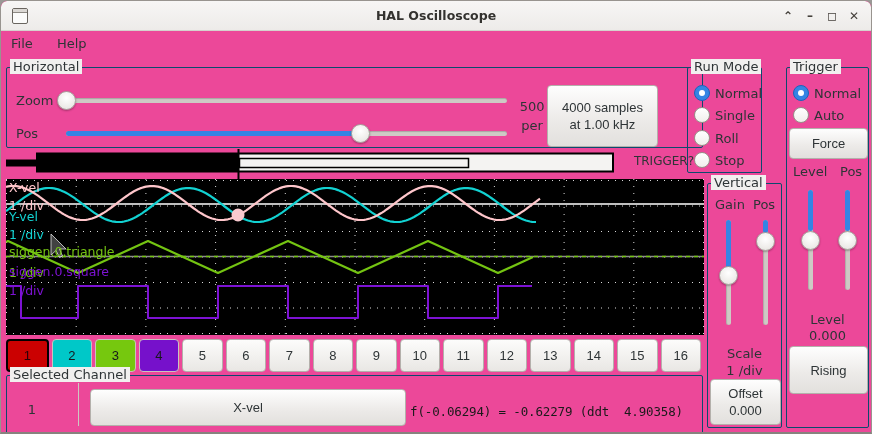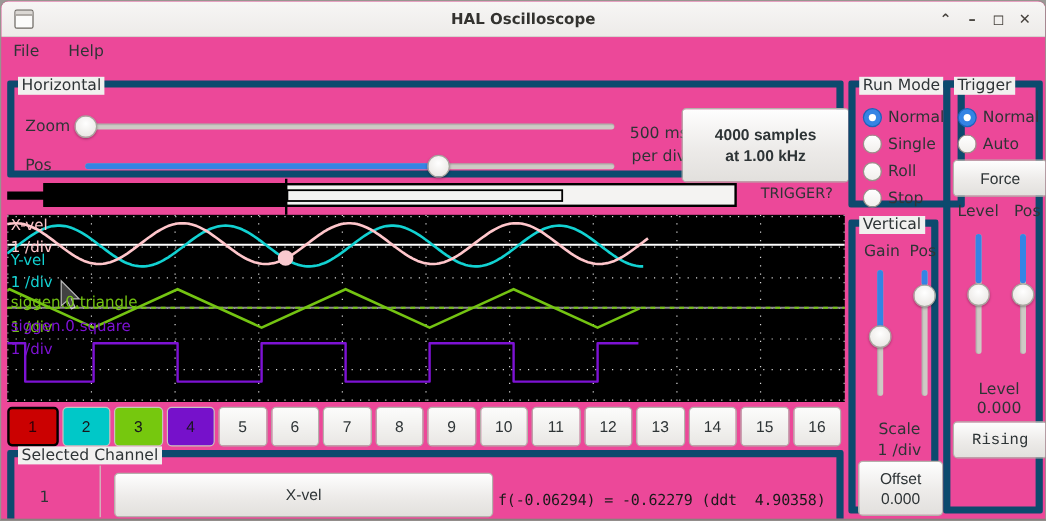--- a/index.html
+++ b/index.html
@@ -10,21 +10,21 @@
   #titlebar{position:absolute;left:0;top:0;right:0;height:30px;background:linear-gradient(#f7f6f5,#edebe9);border-bottom:1px solid #d5d2ce;border-radius:6px 6px 0 0;}
   #title{position:absolute;left:0;right:0;top:7px;text-align:center;font-weight:bold;font-size:12.5px;color:#33322f;}
   .win-icon{position:absolute;left:11px;top:7px;width:16px;height:16px;border:1px solid #69655f;background:#fbfbfa;border-radius:2px;}
   .win-icon i{display:block;height:4px;background:#dbd8d4;border-bottom:1px solid #8d8983;}
   .winctl{position:absolute;top:0;right:6px;height:30px;display:flex;align-items:center;}
   .winctl span{width:22px;text-align:center;font-size:12px;font-weight:bold;color:#45413c;cursor:default;}
   
   #menubar{position:absolute;top:30px;left:0;right:0;height:28px;}
   .menu-item{display:inline-block;padding:5px 10px 6px 10px;font-size:13px;}
   
-  .frame{position:absolute;border:6px solid #0c4a6e;border-radius:2px;}
+  .frame{position:absolute;border:1px solid #0c4a6e;border-radius:2px;}
   .frame-label{position:absolute;top:-9px;left:3px;background:#f1f0ef;padding:0 3px;font-size:13px;white-space:nowrap;}
   .lbl{position:absolute;font-size:13px;white-space:nowrap;}
   .btn{position:absolute;background:linear-gradient(#fefefe,#edebe9 55%,#e2e0dd);border:1px solid #b4b0ab;border-radius:4px;color:#2e3436;font-size:13px;display:flex;align-items:center;justify-content:center;flex-direction:column;line-height:17px;cursor:default;}
   .radio{position:absolute;width:16px;height:16px;border-radius:50%;background:linear-gradient(#ffffff,#f1efec);border:1px solid #98938a;}
   .radio.sel{background:#3584e4;border-color:#1c63ba;}
   .radio.sel::after{content:"";position:absolute;left:4px;top:4px;width:6px;height:6px;background:#fff;border-radius:50%;}
   .htrack{position:absolute;height:5px;background:#cecac5;border-radius:2.5px;box-shadow:inset 0 1px 1px rgba(0,0,0,.18);}
   .hfill{position:absolute;height:5px;background:#3584e4;border-radius:2.5px;}
   .vtrack{position:absolute;width:5px;background:#cecac5;border-radius:2.5px;box-shadow:inset 1px 0 1px rgba(0,0,0,.15);}
   .vfill{position:absolute;width:5px;background:#3584e4;border-radius:2.5px;}
@@ -73,21 +73,21 @@
     <div class="htrack" style="left:52px;top:30px;width:448px;"></div>
     <div class="handle" style="left:50px;top:23px;"></div>
     <span class="lbl" style="left:9px;top:58px;">Pos</span>
     <div class="htrack" style="left:59px;top:63px;width:441px;"></div>
     <div class="hfill" style="left:59px;top:63px;width:295px;"></div>
     <div class="handle" style="left:344px;top:56px;"></div>
     <div class="lbl" style="left:509px;top:29px;width:56px;text-align:center;line-height:19px;">
       <div>500 ms</div>
       <div>per div</div>
     </div>
-    <button class="btn" style="left:556px;top:17px;width:140px;height:62px;font-weight:bold;">
+    <button class="btn" style="left:540px;top:17px;width:111px;height:62px;">
       <div>4000 samples</div>
       <div>at 1.00 kHz</div>
     </button>
   </div>
 
   <svg id="recbar" width="710" height="34" viewBox="0 0 710 34">
     <line x1="5" y1="16" x2="36" y2="16" stroke="#000" stroke-width="7"></line>
     <rect x="36" y="6.5" width="576" height="18" fill="#f4f3f2" stroke="#000" stroke-width="2"></rect>
     <rect x="36" y="6.5" width="201" height="18" fill="#000" stroke="#000"></rect>
     <rect x="238.5" y="11.5" width="229" height="9" fill="#f4f3f2" stroke="#000" stroke-width="1.5"></rect>
@@ -155,21 +155,21 @@
   </div>
 
   <div class="frame" style="left:5px;top:374px;width:697px;height:68px;">
     <span class="frame-label">Selected Channel</span>
     <span class="lbl" style="left:15px;top:26px;width:20px;text-align:center;">1</span>
     <div class="vdiv" style="left:71px;top:7px;height:43px;"></div>
     <button class="btn" style="left:83px;top:13px;width:316px;height:37px;">X-vel</button>
     <span id="readout" class="mono">f(-0.06294) = -0.62279 (ddt  4.90358)</span>
   </div>
 
-  <div class="frame" style="left:706px;top:66px;width:97px;height:106px;">
+  <div class="frame" style="left:686px;top:66px;width:75px;height:106px;">
     <span class="frame-label">Run Mode</span>
     <span class="radio sel" style="left:6px;top:17px;"></span>
     <span class="lbl" style="left:27px;top:18px;">Normal</span>
     <span class="radio" style="left:6px;top:39px;"></span>
     <span class="lbl" style="left:27px;top:40px;">Single</span>
     <span class="radio" style="left:6px;top:62px;"></span>
     <span class="lbl" style="left:27px;top:63px;">Roll</span>
     <span class="radio" style="left:6px;top:84px;"></span>
     <span class="lbl" style="left:27px;top:85px;">Stop</span>
   </div>
@@ -202,16 +202,16 @@
     <span class="lbl" style="left:6px;top:96px;">Level</span>
     <span class="lbl" style="left:53px;top:96px;">Pos</span>
     <div class="vtrack" style="left:21px;top:122px;height:100px;"></div>
     <div class="vfill" style="left:21px;top:122px;height:41px;"></div>
     <div class="handle" style="left:14px;top:163px;"></div>
     <div class="vtrack" style="left:58px;top:122px;height:100px;"></div>
     <div class="vfill" style="left:58px;top:122px;height:41px;"></div>
     <div class="handle" style="left:51px;top:163px;"></div>
     <div class="lbl" style="left:0;top:244px;width:81px;text-align:center;">Level</div>
     <div class="lbl" style="left:0;top:260px;width:81px;text-align:center;">0.000</div>
-    <button class="btn" style="left:2px;top:278px;width:79px;height:31px;font-family:Liberation Mono, monospace;">Rising</button>
+    <button class="btn" style="left:2px;top:278px;width:79px;height:48px;">Rising</button>
   </div>
 
 </div>
 
 </body></html>

